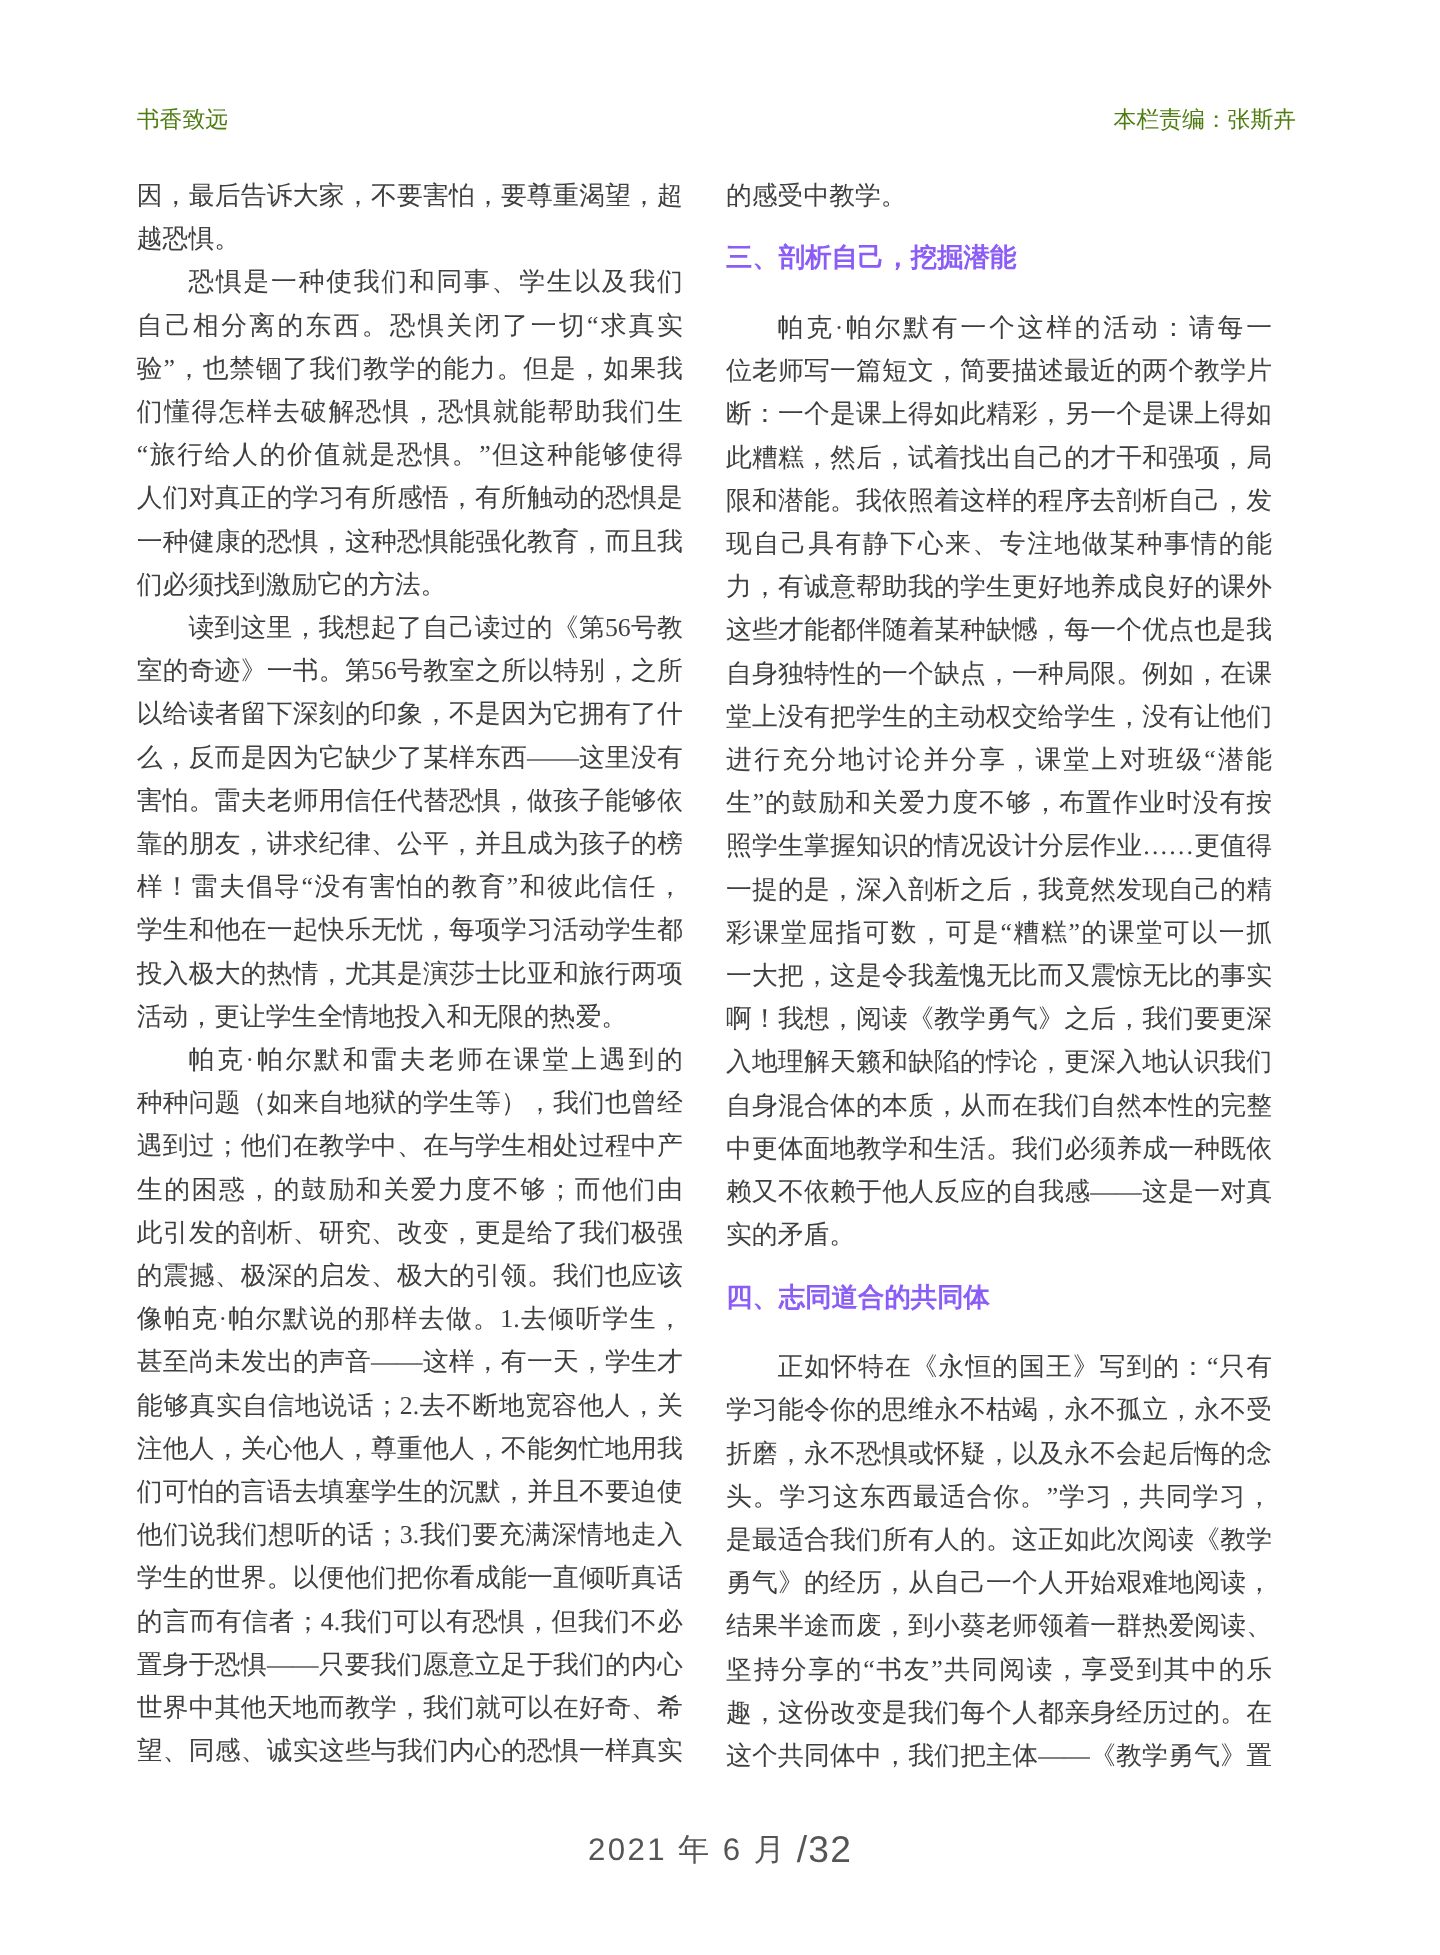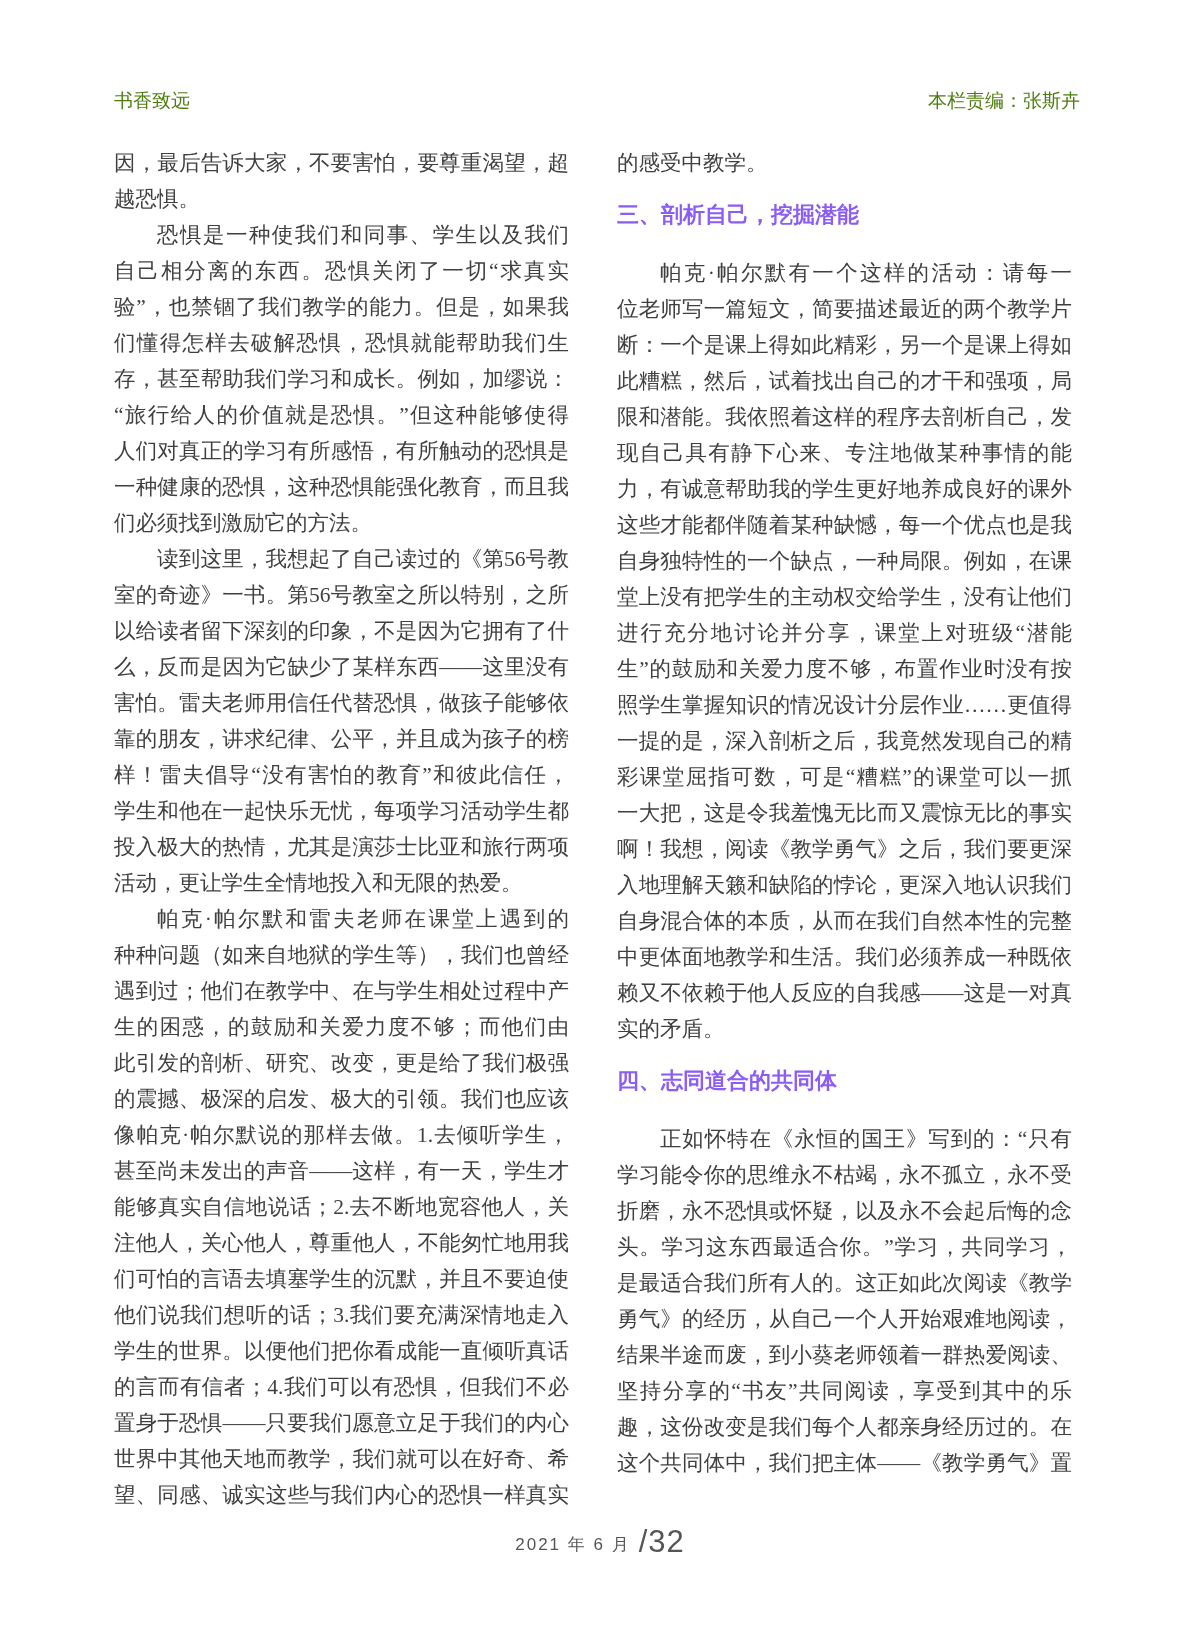--- a/index.html
+++ b/index.html
@@ -24,21 +24,21 @@
     font-size: 19px;
     line-height: 22px;
     color: #4d7c0f;
   }
   
   .cols {
     position: absolute;
     top: 145px;
     left: 114px;
     display: flex;
-    gap: 48px;
+    gap: 36px;
   }
   .col { width: 455px; }
   .line {
     font-size: 21.5px;
     height: 36px;
     line-height: 36px;
     text-align: justify;
     text-align-last: justify;
     color: #3f3f3f;
     white-space: nowrap;
@@ -60,21 +60,21 @@
   .ftr {
     position: absolute;
     top: 1524px;
     left: 0;
     width: 1200px;
     text-align: center;
     font-family: "Liberation Sans", "DejaVu Sans", sans-serif;
     color: #555555;
   }
   .ftr .date {
-    font-size: 17px;
+    font-size: 26px;
     letter-spacing: 2px;
     vertical-align: baseline;
   }
   .ftr .pageno {
     font-size: 31px;
     letter-spacing: 1px;
     margin-left: 8px;
     vertical-align: -2px;
   }
 </style>
@@ -89,21 +89,20 @@
   </div>
 
   <div class="cols">
     <div class="col">
         <div class="line">因，最后告诉大家，不要害怕，要尊重渴望，超</div>
         <div class="line end">越恐惧。</div>
         <div class="line indent">恐惧是一种使我们和同事、学生以及我们</div>
         <div class="line">自己相分离的东西。恐惧关闭了一切“求真实</div>
         <div class="line">验”，也禁锢了我们教学的能力。但是，如果我</div>
         <div class="line">们懂得怎样去破解恐惧，恐惧就能帮助我们生</div>
-        <div class="line">存，甚至帮助我们学习和成长。例如，加缪说：</div>
         <div class="line">“旅行给人的价值就是恐惧。”但这种能够使得</div>
         <div class="line">人们对真正的学习有所感悟，有所触动的恐惧是</div>
         <div class="line">一种健康的恐惧，这种恐惧能强化教育，而且我</div>
         <div class="line end">们必须找到激励它的方法。</div>
         <div class="line indent">读到这里，我想起了自己读过的《第56号教</div>
         <div class="line">室的奇迹》一书。第56号教室之所以特别，之所</div>
         <div class="line">以给读者留下深刻的印象，不是因为它拥有了什</div>
         <div class="line">么，反而是因为它缺少了某样东西——这里没有</div>
         <div class="line">害怕。雷夫老师用信任代替恐惧，做孩子能够依</div>
         <div class="line">靠的朋友，讲求纪律、公平，并且成为孩子的榜</div>

